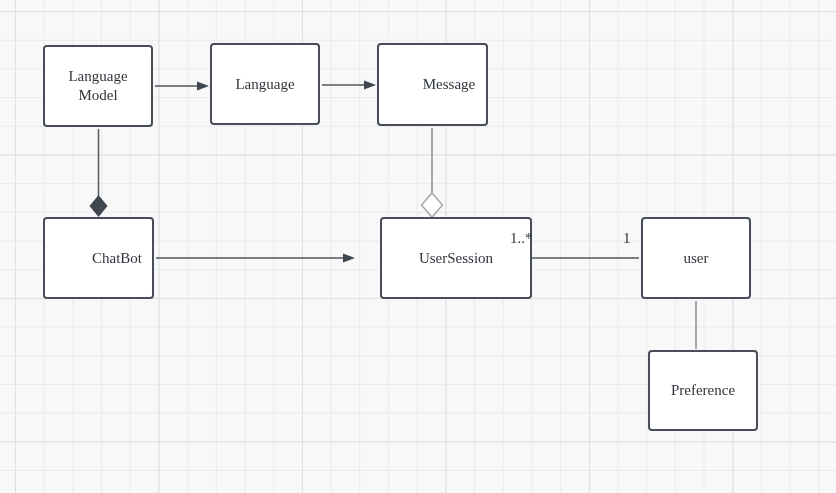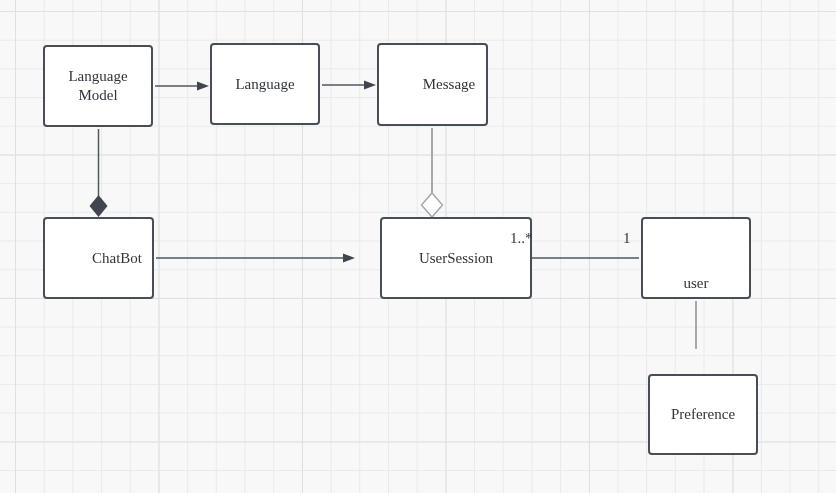--- a/index.html
+++ b/index.html
@@ -37,22 +37,22 @@
     line-height: 1.25;
     color: #2f353c;
     padding: 4px 10px;
     cursor: default;
   }
   .n-language-model { left: 43px;  top: 45px;  width: 110px; height: 82px; }
   .n-response       { left: 210px; top: 43px;  width: 110px; height: 82px; }
   .n-message        { left: 377px; top: 43px;  width: 111px; height: 83px; padding-left: 43px; }
   .n-chatbot        { left: 43px;  top: 217px; width: 111px; height: 82px; justify-content: flex-end; }
   .n-usersession    { left: 356px; top: 217px; width: 152px; height: 82px; margin-left: 24px; }
-  .n-user           { left: 641px; top: 217px; width: 110px; height: 82px; align-items: flex-end; }
-  .n-preference     { left: 648px; top: 350px; width: 110px; height: 81px; margin-top: 24px; }
+  .n-user           { left: 641px; top: 217px; width: 110px; height: 82px; }
+  .n-preference     { left: 648px; top: 350px; width: 110px; height: 81px; }
   .edge-label {
     position: absolute;
     font-size: 15px;
     color: #2f353c;
     background: transparent;
     white-space: nowrap;
   }
   .lbl-target-mult { left: 510px; top: 230px; }
   .lbl-source-mult { left: 623px; top: 230px; }
 </style>

